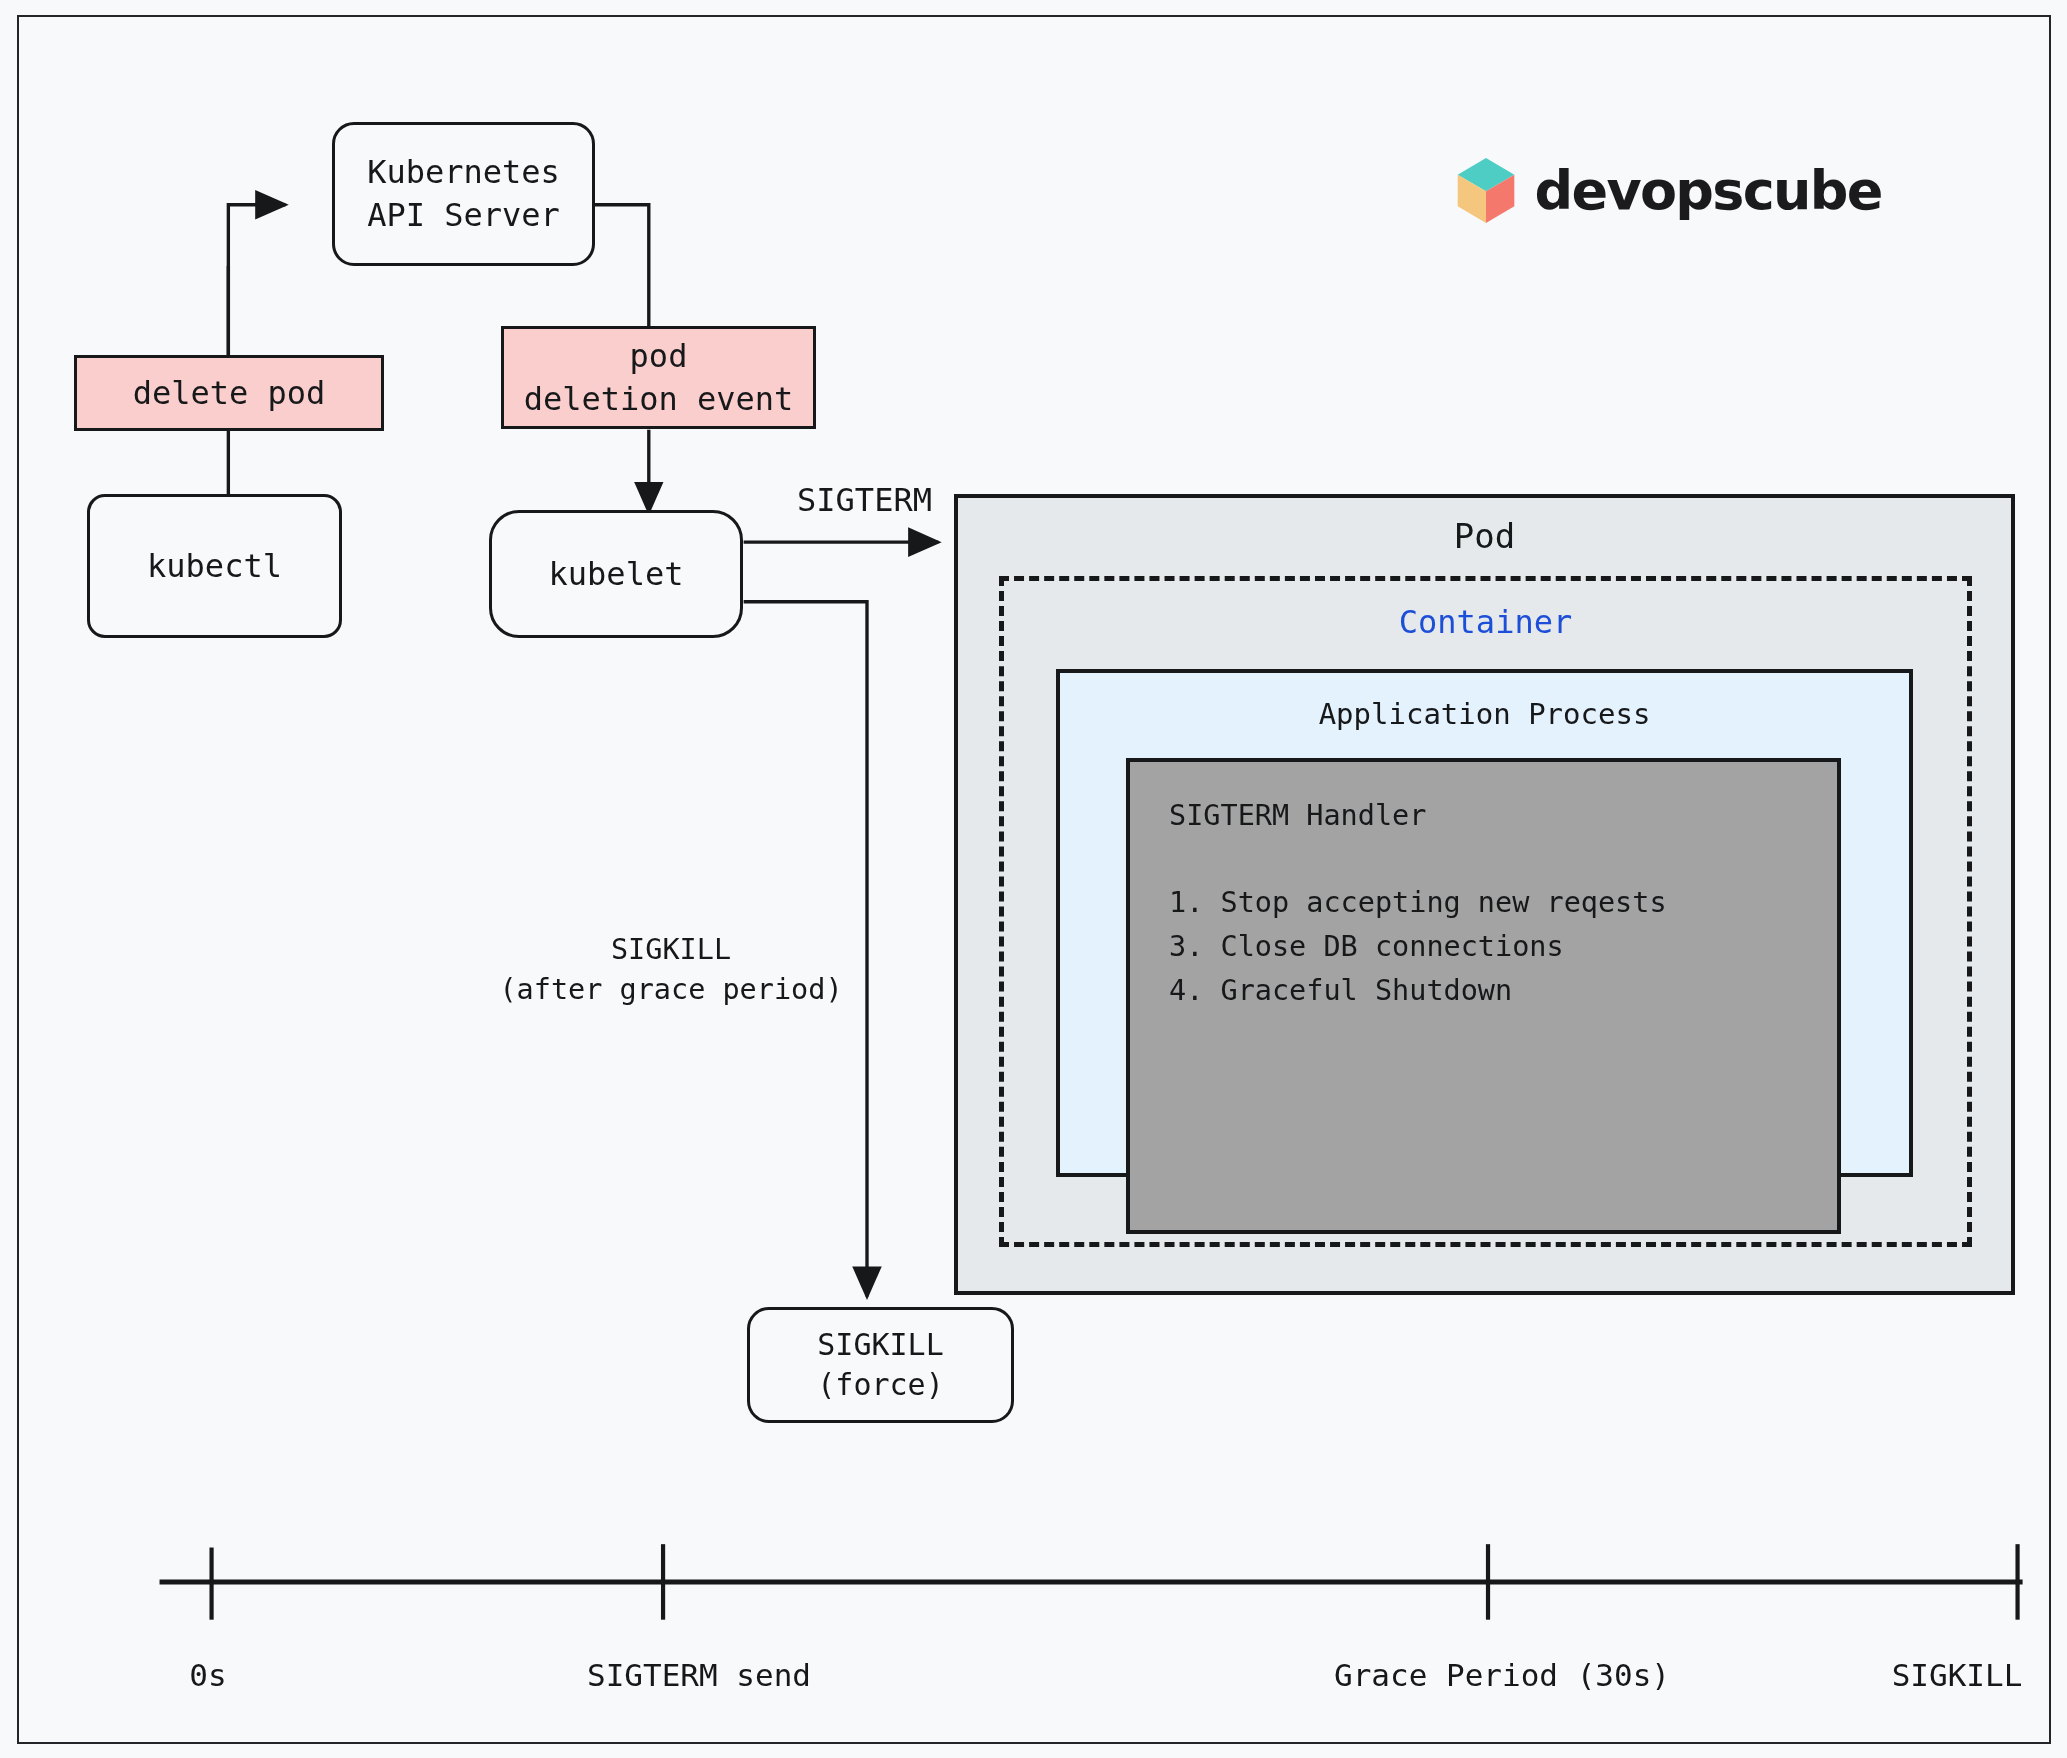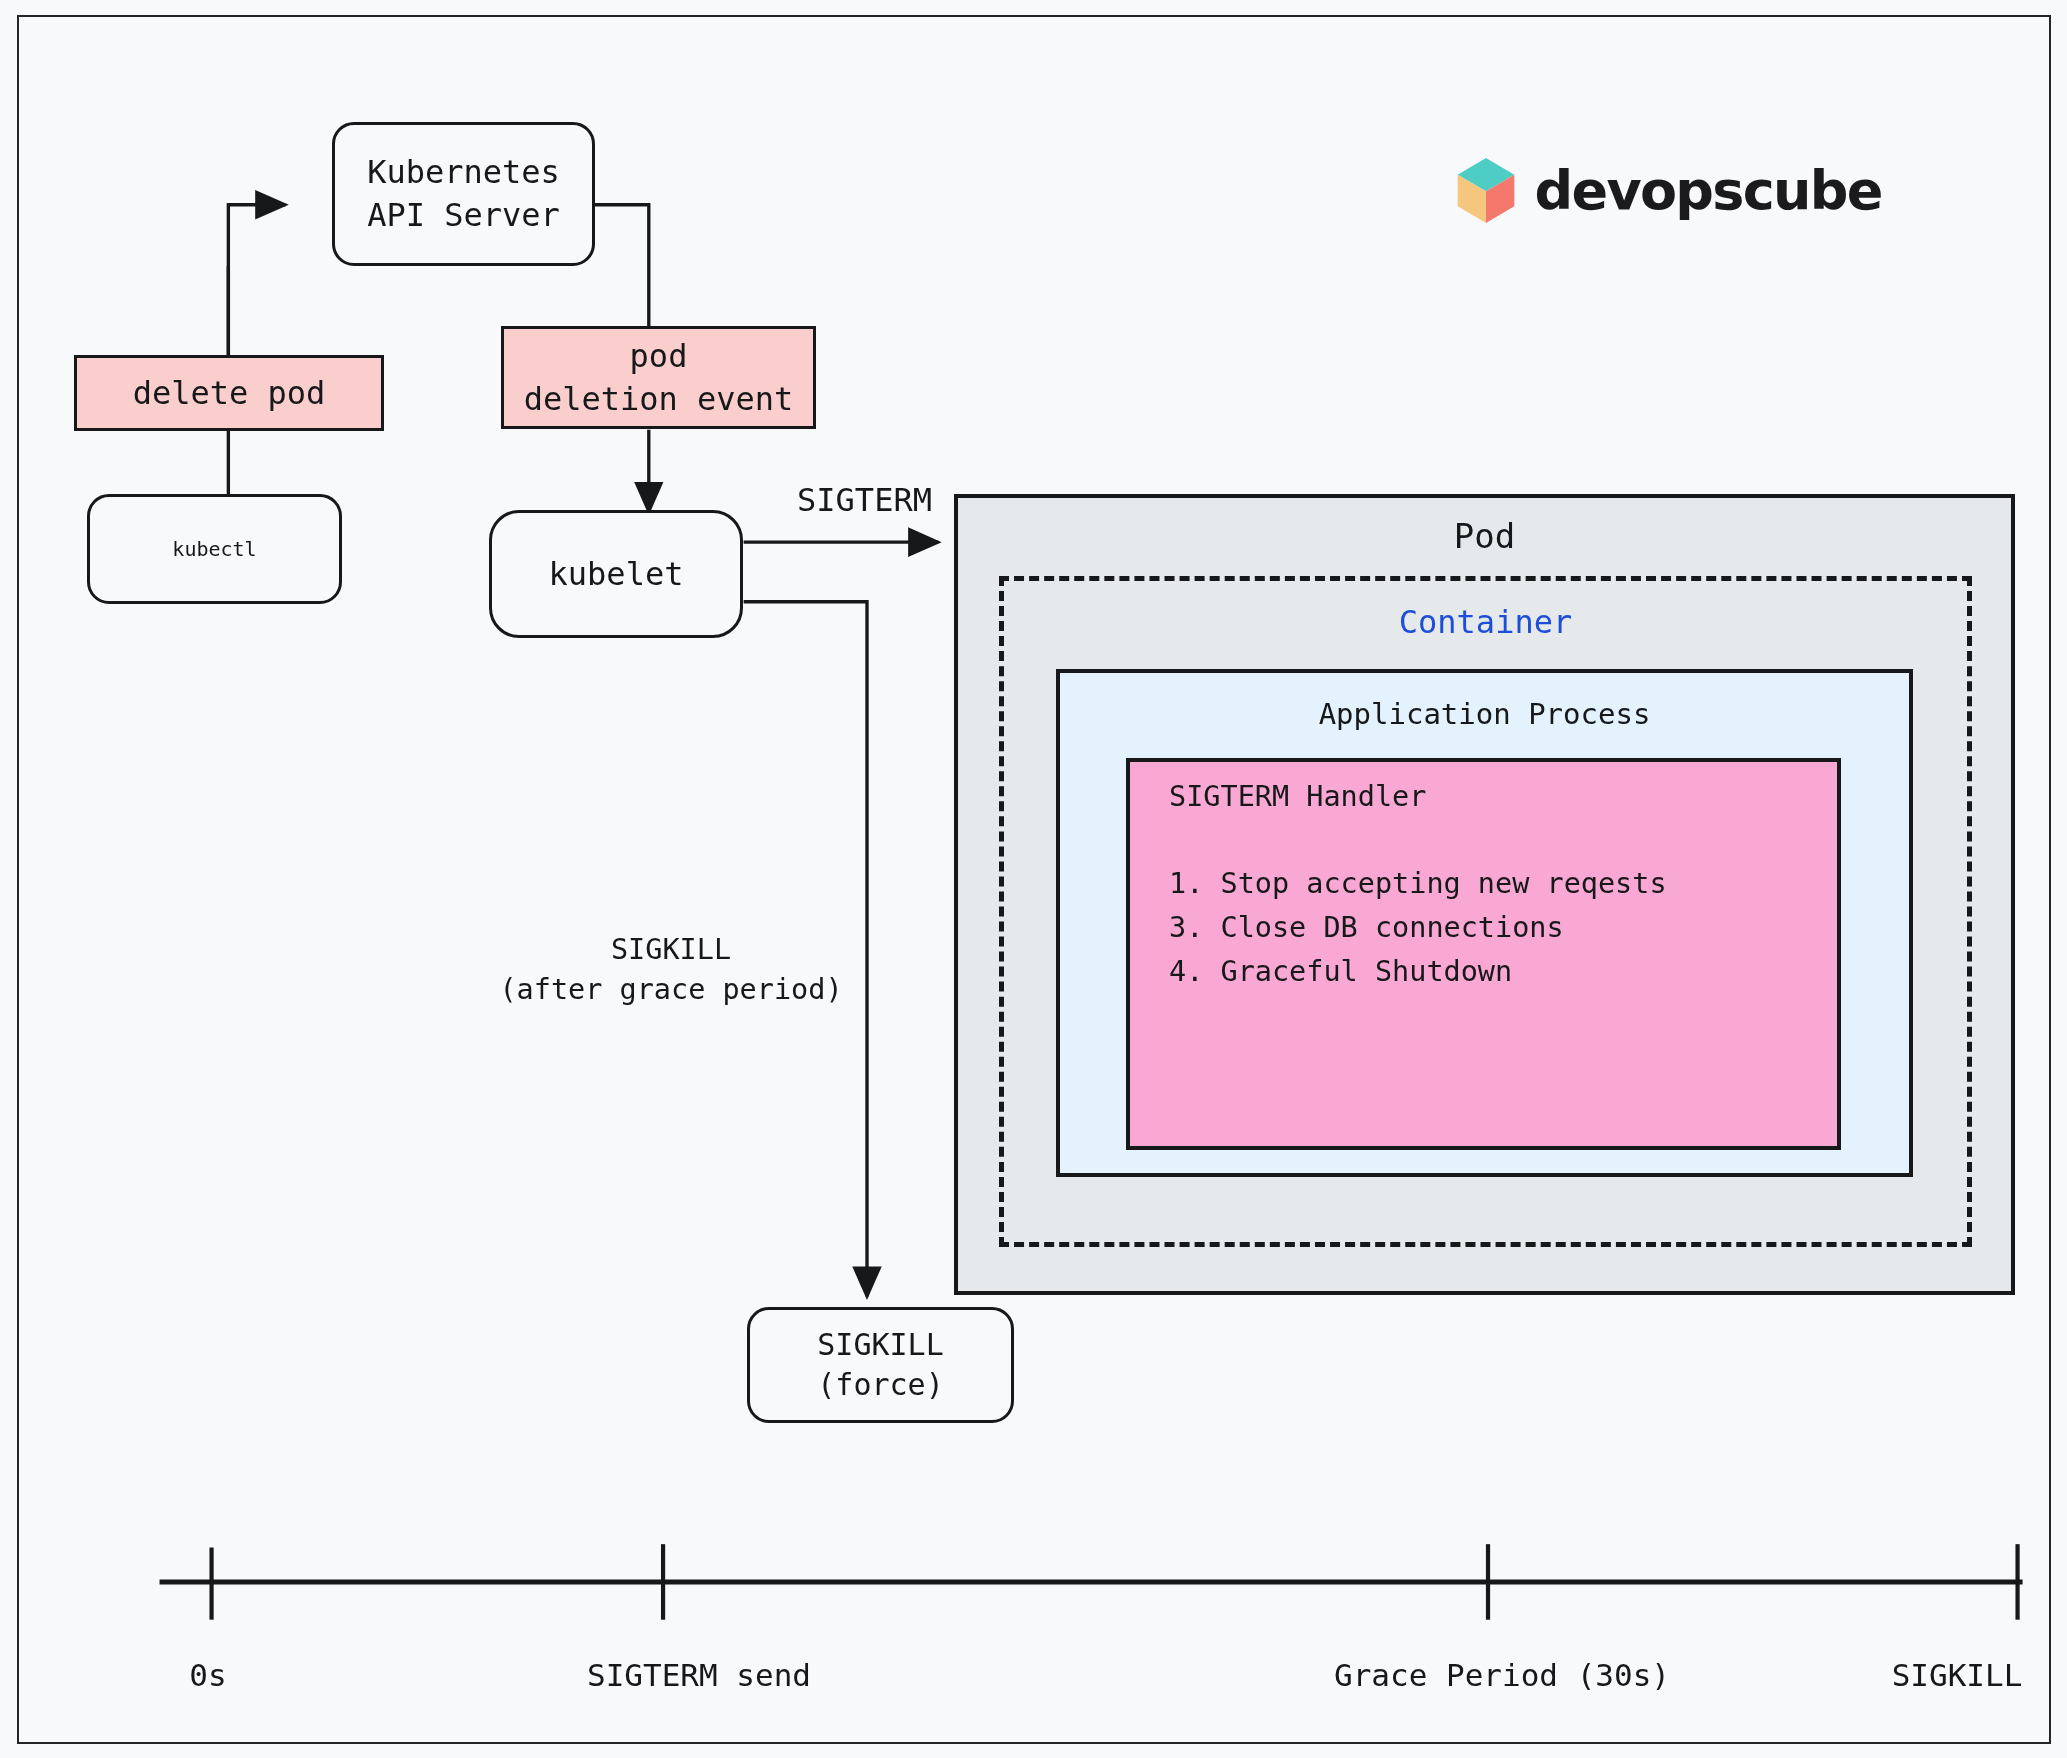--- a/index.html
+++ b/index.html
@@ -113,25 +113,25 @@
     top: 23.5px;
     text-align: center;
     font-size: 29px;
     color: #17181a;
   }
   #handler-box {
     position: absolute;
     left: 1126px;
     top: 758px;
     width: 715px;
-    height: 392px;
-    background: #f9a8d4;
+    height: 476px;
+    background: #a3a3a3;
     border: 4.2px solid #17181a;
     box-sizing: border-box;
-    padding: 18px 0 0 39px;
+    padding: 37px 0 0 39px;
   }
   #handler-title {
     font-size: 28.5px;
     color: #17181a;
     white-space: pre;
   }
   #handler-list {
     margin: 49px 0 0 0;
     padding: 0;
     list-style: none;
@@ -208,21 +208,21 @@
       <polygon points="36,42 70,22 70,60 36,80" fill="#f4796c"></polygon>
     </svg>
     <div id="logo-wordmark">devopscube</div>
   </div>
 
   <div class="node node-rounded" style="left:300px; top:122px; width:263px; height:144px; font-size:32px;margin-left:32px;">Kubernetes
 API Server</div>
 
   <div class="node node-pink" style="left:74px; top:355px; width:310px; height:76px; font-size:32px;">delete pod</div>
 
-  <div class="node node-rounded" style="left:87px; top:494px; width:255px; height:110px; font-size:20px;">kubectl</div>
+  <div class="node node-rounded" style="left:87px; top:494px; width:255px; height:144px; font-size:32px;border-radius:18px;">kubectl</div>
 
   <div class="node node-pink" style="left:501px; top:326px; width:315px; height:103px; font-size:32px;">pod
 deletion event</div>
 
   <div class="node node-rounded" style="left:489px; top:510px; width:254px; height:128px; font-size:32px;border-radius:30px;">kubelet</div>
 
   <div class="node node-rounded" style="left:747px; top:1307px; width:267px; height:116px; font-size:30px;">SIGKILL
 (force)</div>
 
   <div class="label-free" style="left:772px; top:478px; width:185px; font-size:32px;">SIGTERM</div>

